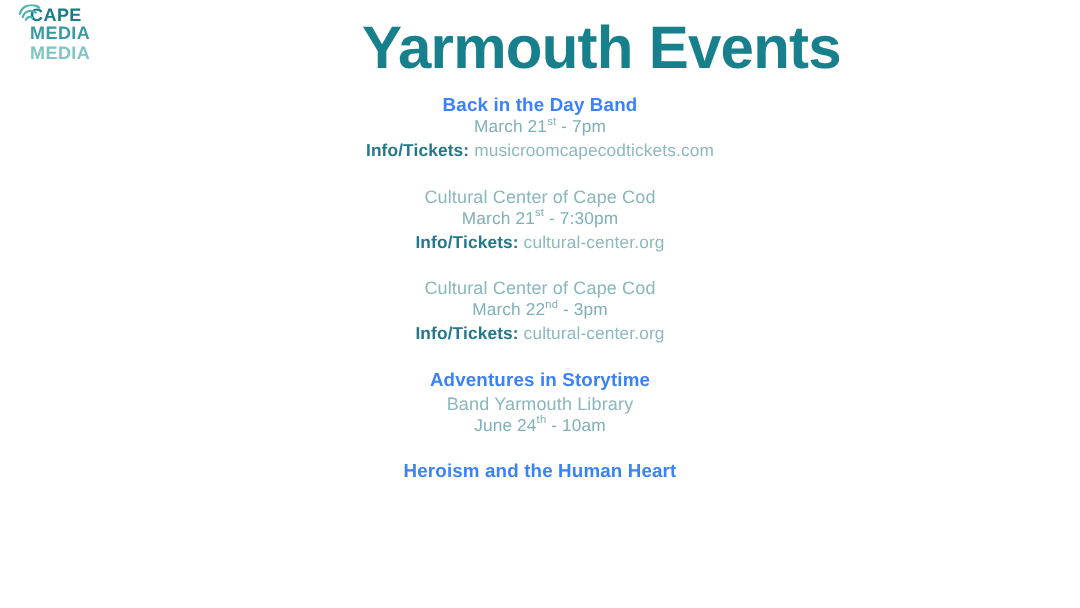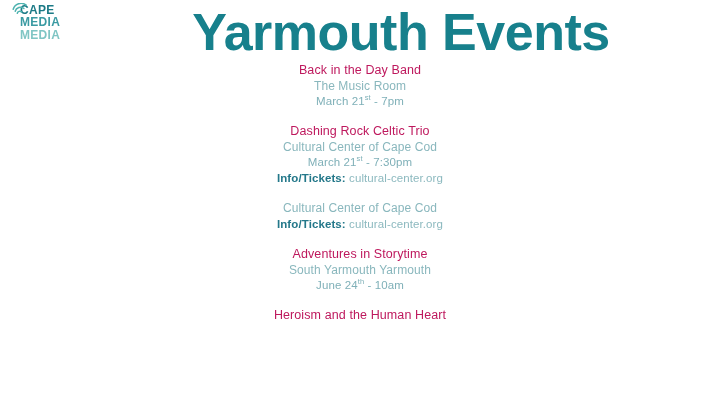--- a/index.html
+++ b/index.html
@@ -43,21 +43,21 @@
   .logo-center { color: #7fc5c4; }
 
   
   .page-title {
     position: absolute;
     left: 0;
     right: 0;
     top: 2px;
     text-align: center;
     padding-left: 82px;
-    font-size: 52px;
+    font-size: 40px;
     font-weight: bold;
     color: #17808c;
     letter-spacing: -0.5px;
     line-height: 60px;
     white-space: nowrap;
   }
 
   
   .events {
     position: absolute;
@@ -66,22 +66,22 @@
     top: 62px;
     text-align: center;
   }
   .event {
     margin-bottom: 14px;
   }
   .event:last-child { margin-bottom: 0; }
 
   .event-title {
     font-size: 12.5px;
-    font-weight: normal;
-    color: #be185d;
+    font-weight: bold;
+    color: #3b82f6;
     line-height: 16px;
     letter-spacing: 0.1px;
   }
   .event-venue {
     font-size: 12px;
     color: #89b7bd;
     line-height: 16px;
     letter-spacing: 0.1px;
   }
   .event-date {
@@ -120,39 +120,39 @@
   <div class="logo-line logo-media">MEDIA</div>
   <div class="logo-line logo-center">MEDIA</div>
 </div>
 
 <div class="page-title">Yarmouth Events</div>
 
 <div class="events">
 
   <div class="event">
     <div class="event-title">Back in the Day Band</div>
-    <div class="event-venue">The Music Room</div>
     <div class="event-date"><span>March 21</span><sup>st</sup><span> - 7pm</span></div>
+    <div class="event-info"><span class="info-label">Info/Tickets:</span> <span>musicroomcapecodtickets.com</span></div>
   </div>
 
   <div class="event">
-    <div class="event-title">Dashing Rock Celtic Trio</div>
     <div class="event-venue">Cultural Center of Cape Cod</div>
     <div class="event-date"><span>March 21</span><sup>st</sup><span>  - 7:30pm</span></div>
     <div class="event-info"><span class="info-label">Info/Tickets:</span> <span>cultural-center.org</span></div>
   </div>
 
   <div class="event">
     <div class="event-venue">Cultural Center of Cape Cod</div>
+    <div class="event-date"><span>March 22</span><sup>nd</sup><span> - 3pm</span></div>
     <div class="event-info"><span class="info-label">Info/Tickets:</span> <span>cultural-center.org</span></div>
   </div>
 
   <div class="event">
     <div class="event-title">Adventures in Storytime</div>
-    <div class="event-venue">South Yarmouth Yarmouth</div>
+    <div class="event-venue">Band Yarmouth Library</div>
     <div class="event-date"><span>June 24</span><sup>th</sup><span> - 10am</span></div>
 
   </div>
 
   <div class="event">
     <div class="event-title">Heroism and the Human Heart</div>
 
   </div>
 
 </div>

